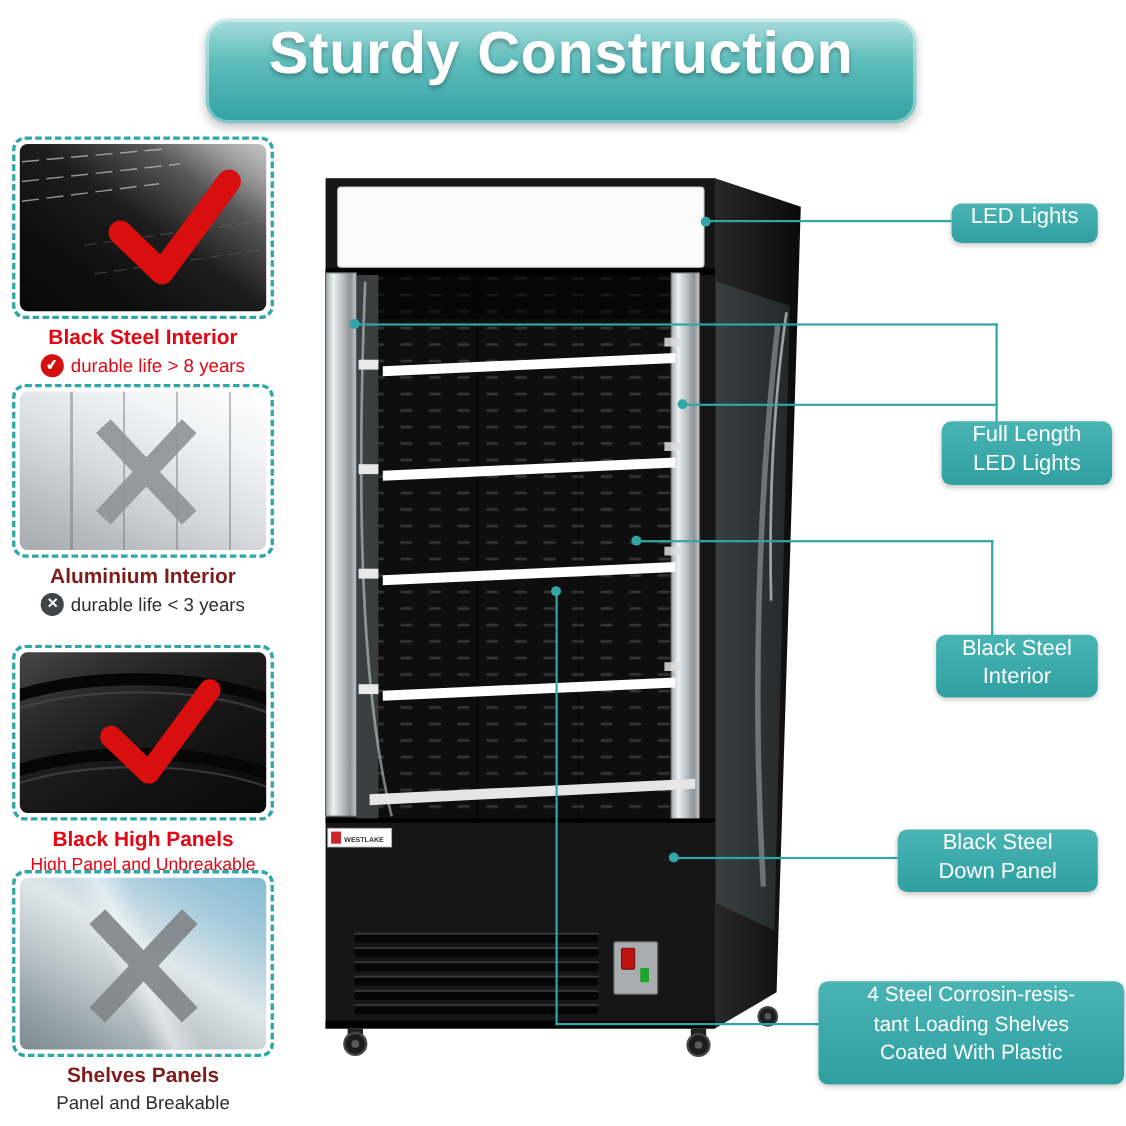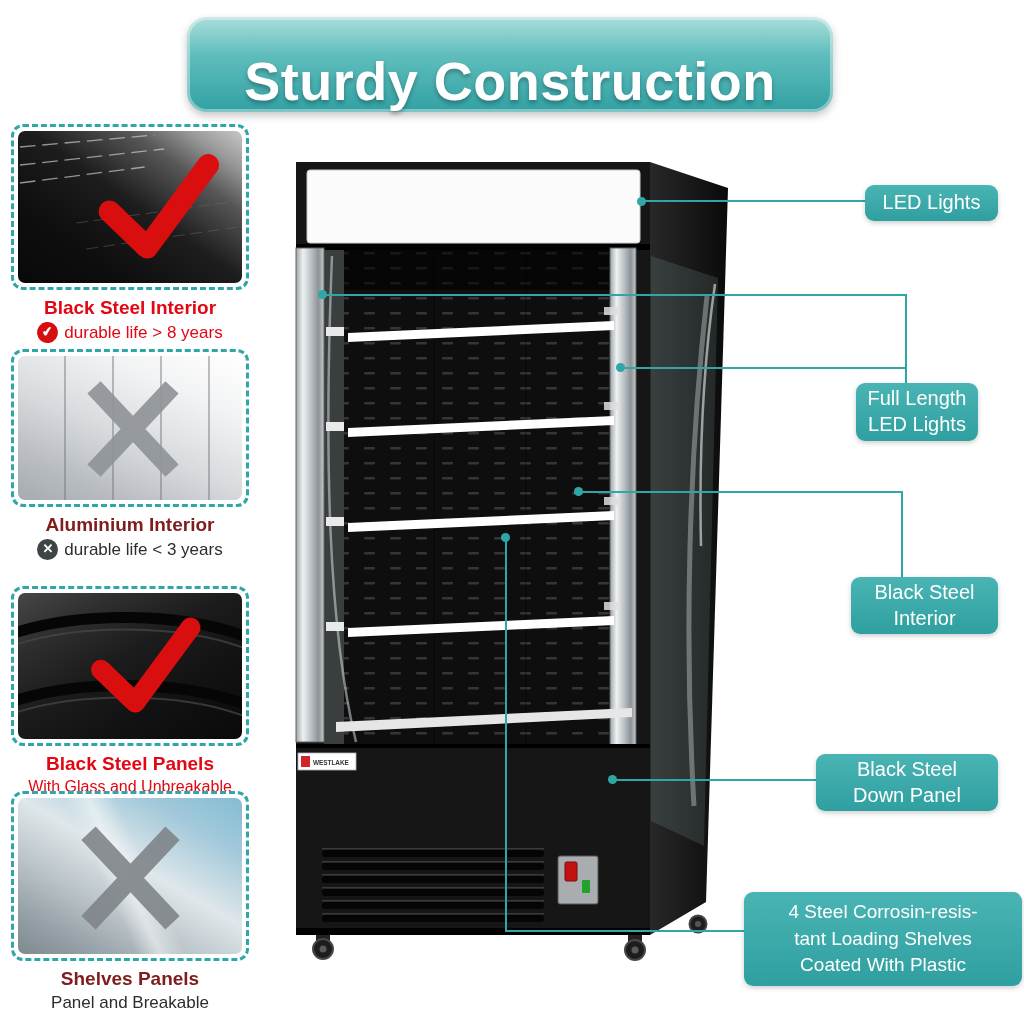--- a/index.html
+++ b/index.html
@@ -1,21 +1,21 @@
 <!DOCTYPE html>
 <html><head>
 <meta charset="utf-8">
 <style>
   html,body{margin:0;padding:0}
   body{width:1024px;height:1024px;position:relative;background:#fff;overflow:hidden;
        font-family:"Liberation Sans",sans-serif;color:#1d1d1d}
 
   
   .banner{position:absolute;left:187px;top:17px;width:646px;height:95px;border-radius:20px;
-    display:flex;align-items:flex-end;justify-content:center;
+    display:flex;align-items:flex-start;justify-content:center;
     background:linear-gradient(180deg,#aadedb 0%,#5fbdbc 40%,#32a1a3 100%);
     box-shadow:0 4px 9px rgba(0,0,0,.22), inset 0 0 0 3px rgba(255,255,255,.38);z-index:4}
   .banner span{font-size:54px;font-weight:800;color:#fff;letter-spacing:.5px;
     text-shadow:0 3px 4px rgba(0,0,0,.28)}
 
   
   .cmp{position:absolute;left:8px;width:244px;display:flex;flex-direction:column;align-items:center}
   .frame{width:238px;border:3px dashed #2fa7a7;border-radius:12px;padding:4px;
     box-sizing:border-box;background:#fff}
   .photo{width:100%;border-radius:7px;position:relative;overflow:hidden}
@@ -37,21 +37,21 @@
   .t-gray{color:#2d2d2d}
   .mini{width:21px;height:21px;border-radius:50%;color:#fff;font-size:13px;font-weight:700;
     display:inline-flex;align-items:center;justify-content:center;flex:0 0 auto}
   .mini.check{background:#d50f0f;transform:rotate(-8deg)}
   .mini.cross{background:#3f4446}
 
   
   .cline{position:absolute;background:#2fa7a7;z-index:2}
   .cdot{position:absolute;width:9px;height:9px;border-radius:50%;background:#2fa7a7;z-index:2}
   .callout{position:absolute;background:linear-gradient(180deg,#4ab4b4,#2f9fa0);border-radius:9px;
-    display:flex;align-items:center;justify-content:center;color:#fff;
+    display:flex;justify-content:center;color:#fff;
     box-shadow:0 2px 5px rgba(0,0,0,.2);z-index:3}
   .callout span{white-space:pre-line;text-align:center;font-size:20px;line-height:1.28}
   .callout.big span{font-size:19px;line-height:1.4}
 
   .fridge{position:absolute;left:282px;top:156px;z-index:1}
 </style>
 </head>
 <body>
 
 <div class="banner">
@@ -106,23 +106,23 @@
         <path d="M-10,42 C60,18 170,18 240,46" stroke="#060606" stroke-width="11" fill="none"></path>
         <path d="M-10,54 C60,30 170,30 240,58" stroke="#484848" stroke-width="2" fill="none" opacity=".7"></path>
         <path d="M-10,110 C60,86 170,86 240,114" stroke="#060606" stroke-width="11" fill="none"></path>
         <path d="M-10,122 C60,98 170,98 240,126" stroke="#484848" stroke-width="2" fill="none" opacity=".7"></path>
       </svg>
       <svg class="mark" style="left:40px;top:8px;width:165px;height:132px" viewBox="0 0 100 100">
         <path d="M20 52 L46 77 L88 20" fill="none" stroke="#d90f0f" stroke-width="15" stroke-linecap="round" stroke-linejoin="round"></path>
       </svg>
     </div>
   </div>
-  <div class="cmp-head t-red">Black Steel Panels</div>
+  <div class="cmp-head t-red">Black High Panels</div>
   <div class="cmp-detail small t-red">
-    <span>With Glass and Unbreakable</span>
+    <span>High Panel and Unbreakable</span>
   </div>
 </div>
 
 <div class="cmp" style="top:791px">
   <div class="frame">
     <div class="photo photo4">
       <svg class="mark" style="left:30px;top:10px;width:165px;height:140px" viewBox="0 0 100 100">
         <path d="M20 18 L80 82 M80 18 L20 82" stroke="#7e8488" stroke-width="14" fill="none" opacity=".9"></path>
       </svg>
     </div>
@@ -253,21 +253,21 @@
 <div class="cline" style="left:613px;top:779px;width:203px;height:2px"></div>
 <div class="cdot" style="left:608px;top:775px"></div>
 
 <div class="cline" style="left:505px;top:538px;width:2px;height:394px"></div>
 <div class="cline" style="left:505px;top:930px;width:240px;height:2px"></div>
 <div class="cdot" style="left:501px;top:533px"></div>
 
 <div class="callout" style="left:865px;top:185px;width:133px;height:36px">
   <span>LED Lights</span>
 </div>
-<div class="callout" style="left:856px;top:383px;width:122px;height:58px">
+<div class="callout" style="left:856px;top:383px;width:155px;height:58px">
   <span>Full Length
 LED Lights</span>
 </div>
 <div class="callout" style="left:851px;top:577px;width:147px;height:57px">
   <span>Black Steel
 Interior</span>
 </div>
 <div class="callout" style="left:816px;top:754px;width:182px;height:57px">
   <span>Black Steel
 Down Panel</span>

